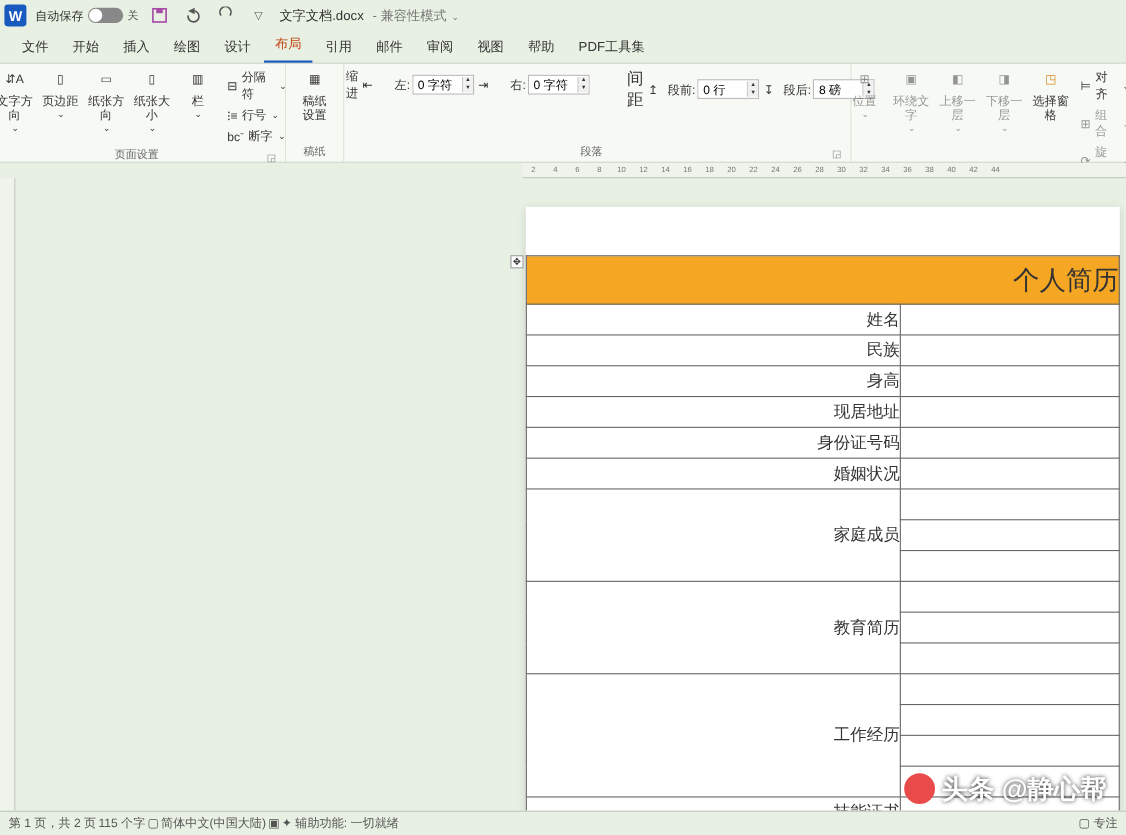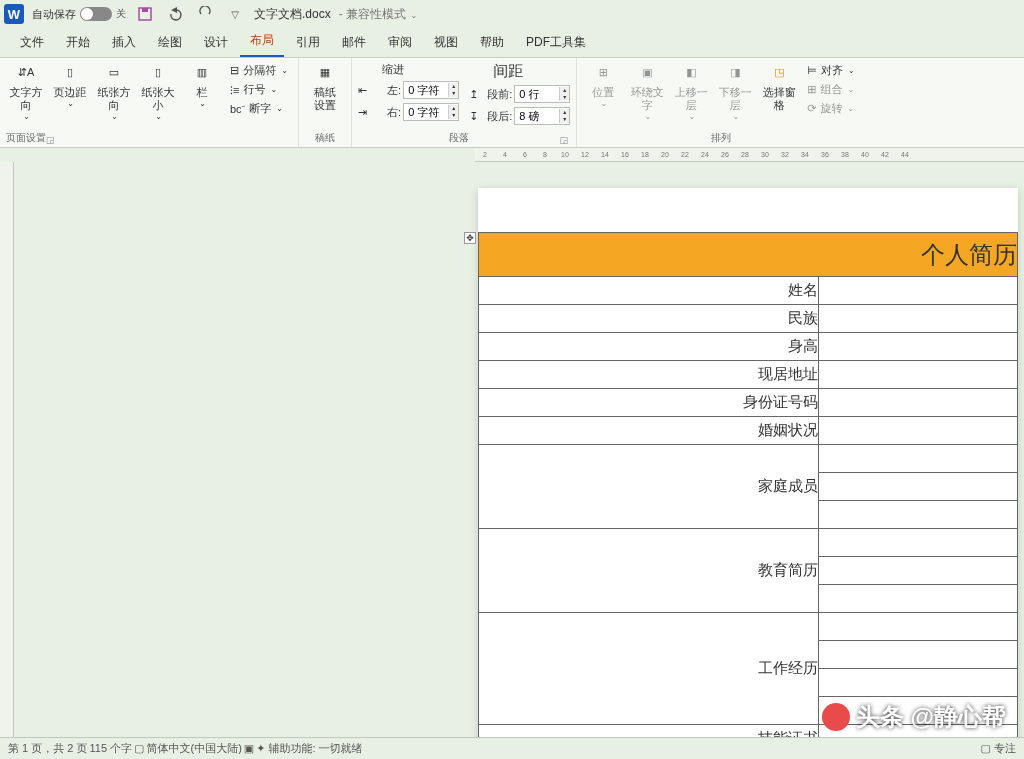--- a/index.html
+++ b/index.html
@@ -20,21 +20,21 @@
 .tab.active { border-bottom: 2.5px solid #185abd; color: #c2410c; font-weight: 500; }
 .ribbon { height: 90px; background: #f7faf4; display: flex; border-bottom: 1px solid #c8d0c4; }
 .rib-group { display: flex; flex-direction: column; align-items: center; padding: 4px 6px 2px; border-right: 1px solid #dde4d8; }
 .rib-body { flex: 1; display: flex; align-items: flex-start; gap: 4px; }
 .rib-label { font-size: 10px; color: #666; padding-top: 2px; }
 .big-btn { display: flex; flex-direction: column; align-items: center; width: 40px; cursor: pointer; font-size: 11px; line-height: 1.2; text-align: center; }
 .big-btn .ic { width: 22px; height: 22px; display: flex; align-items: center; justify-content: center; margin-bottom: 2px; }
 .big-btn.disabled { opacity: 0.5; }
 .mini-stack { display: flex; flex-direction: column; gap: 2px; font-size: 11px; }
 .mini-row { display: flex; align-items: center; gap: 4px; cursor: pointer; padding: 1px 4px; }
-.indent-rows { display: flex; flex-direction: column; gap: 4px; justify-content: flex-end; }
+.indent-rows { display: flex; flex-direction: row; gap: 4px; justify-content: flex-end; }
 .indent-row { display: flex; align-items: center; gap: 2px; font-size: 11px; }
 .indent-row label { width: 32px; text-align: right; }
 .spinput { display: flex; align-items: center; border: 1px solid #bbb; background: #fff; height: 18px; }
 .spinput input { border: 0; width: 44px; font-size: 11px; padding: 0 4px; outline: none; }
 .spinput .spin { display: flex; flex-direction: column; width: 10px; }
 .spinput .spin span { height: 7px; font-size: 6px; line-height: 6px; text-align: center; border-left: 1px solid #ccc; cursor: pointer; background: #f0f0f0; }
 .rib-corner { font-size: 9px; color: #888; align-self: flex-end; margin-right: 2px; cursor: pointer; }
 .workspace { position: absolute; top: 148px; left: 0; right: 0; bottom: 22px; background: #e8f0e3; overflow: hidden; }
 .ruler-h { position: absolute; top: 0; left: 475px; right: 0; height: 14px; background: #f0f3ec; border-bottom: 1px solid #c0c8bc; font-size: 7px; color: #777; display: flex; align-items: center; overflow: hidden; }
 .ruler-h span { display: inline-block; width: 20px; text-align: center; }
@@ -141,21 +141,21 @@
             <span>行号</span>
             <span class="arrow-dn">⌄</span>
           </div>
         <div class="mini-row">
             <span>bc⁻</span>
             <span>断字</span>
             <span class="arrow-dn">⌄</span>
           </div>
       </div>
     </div>
-    <div style="display:flex;width:100%;align-items:flex-end">
+    <div style="display:flex;width:100%;justify-content:space-between;align-items:flex-end">
       <span></span>
       <span class="rib-label">页面设置</span>
       <span class="rib-corner">◲</span>
     </div>
   </div>
 
   <div class="rib-group">
     <div class="rib-body">
       <div class="big-btn">
           <span class="ic">▦</span>

